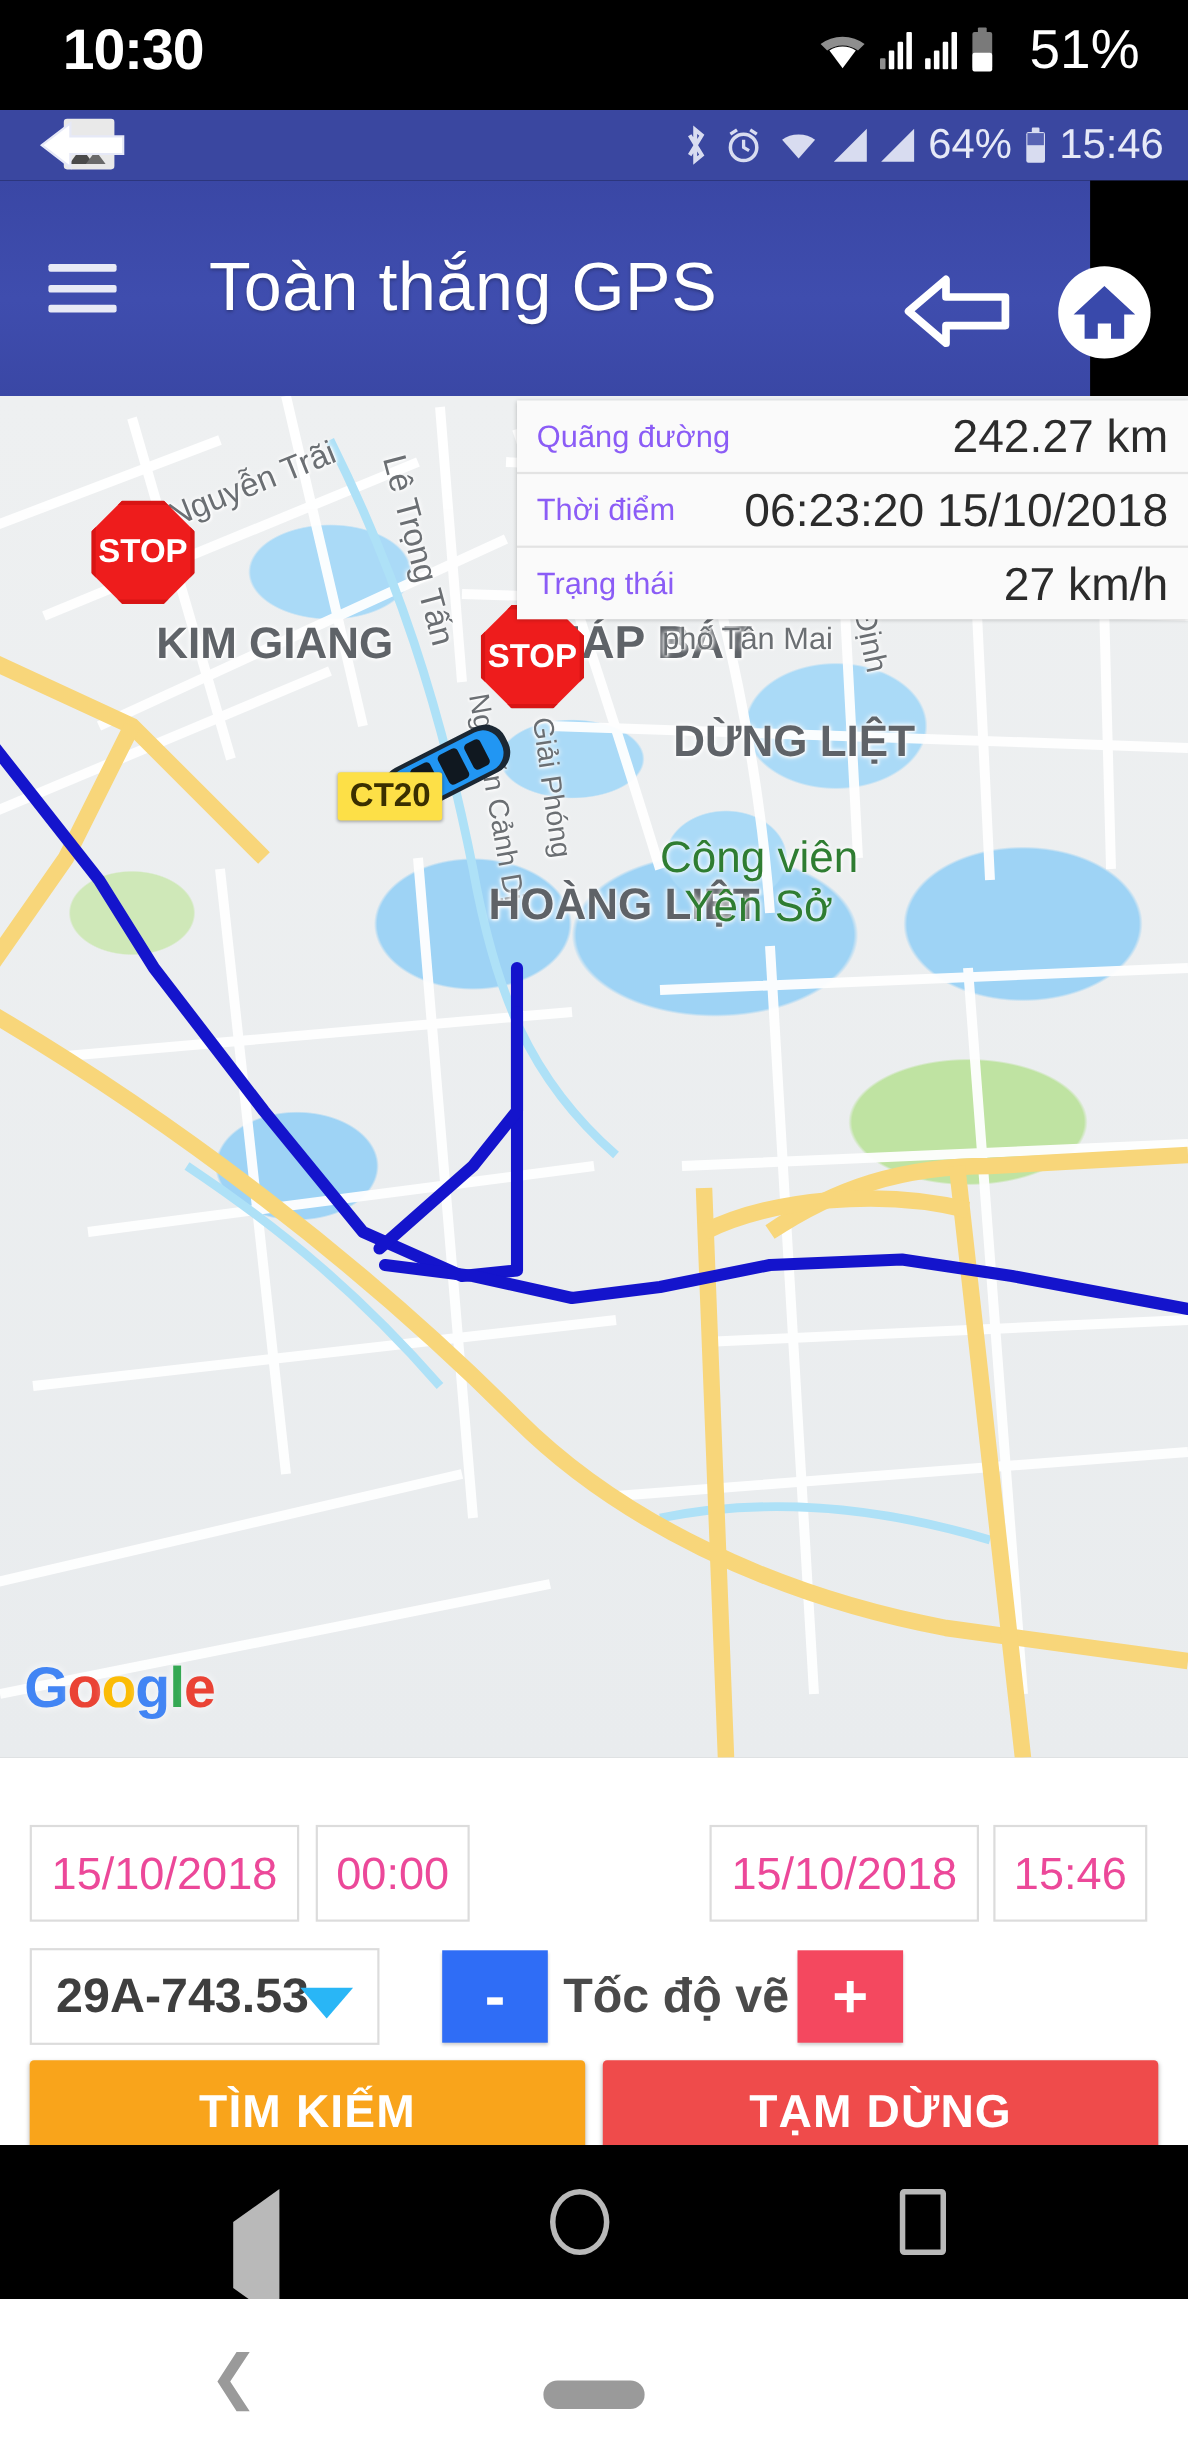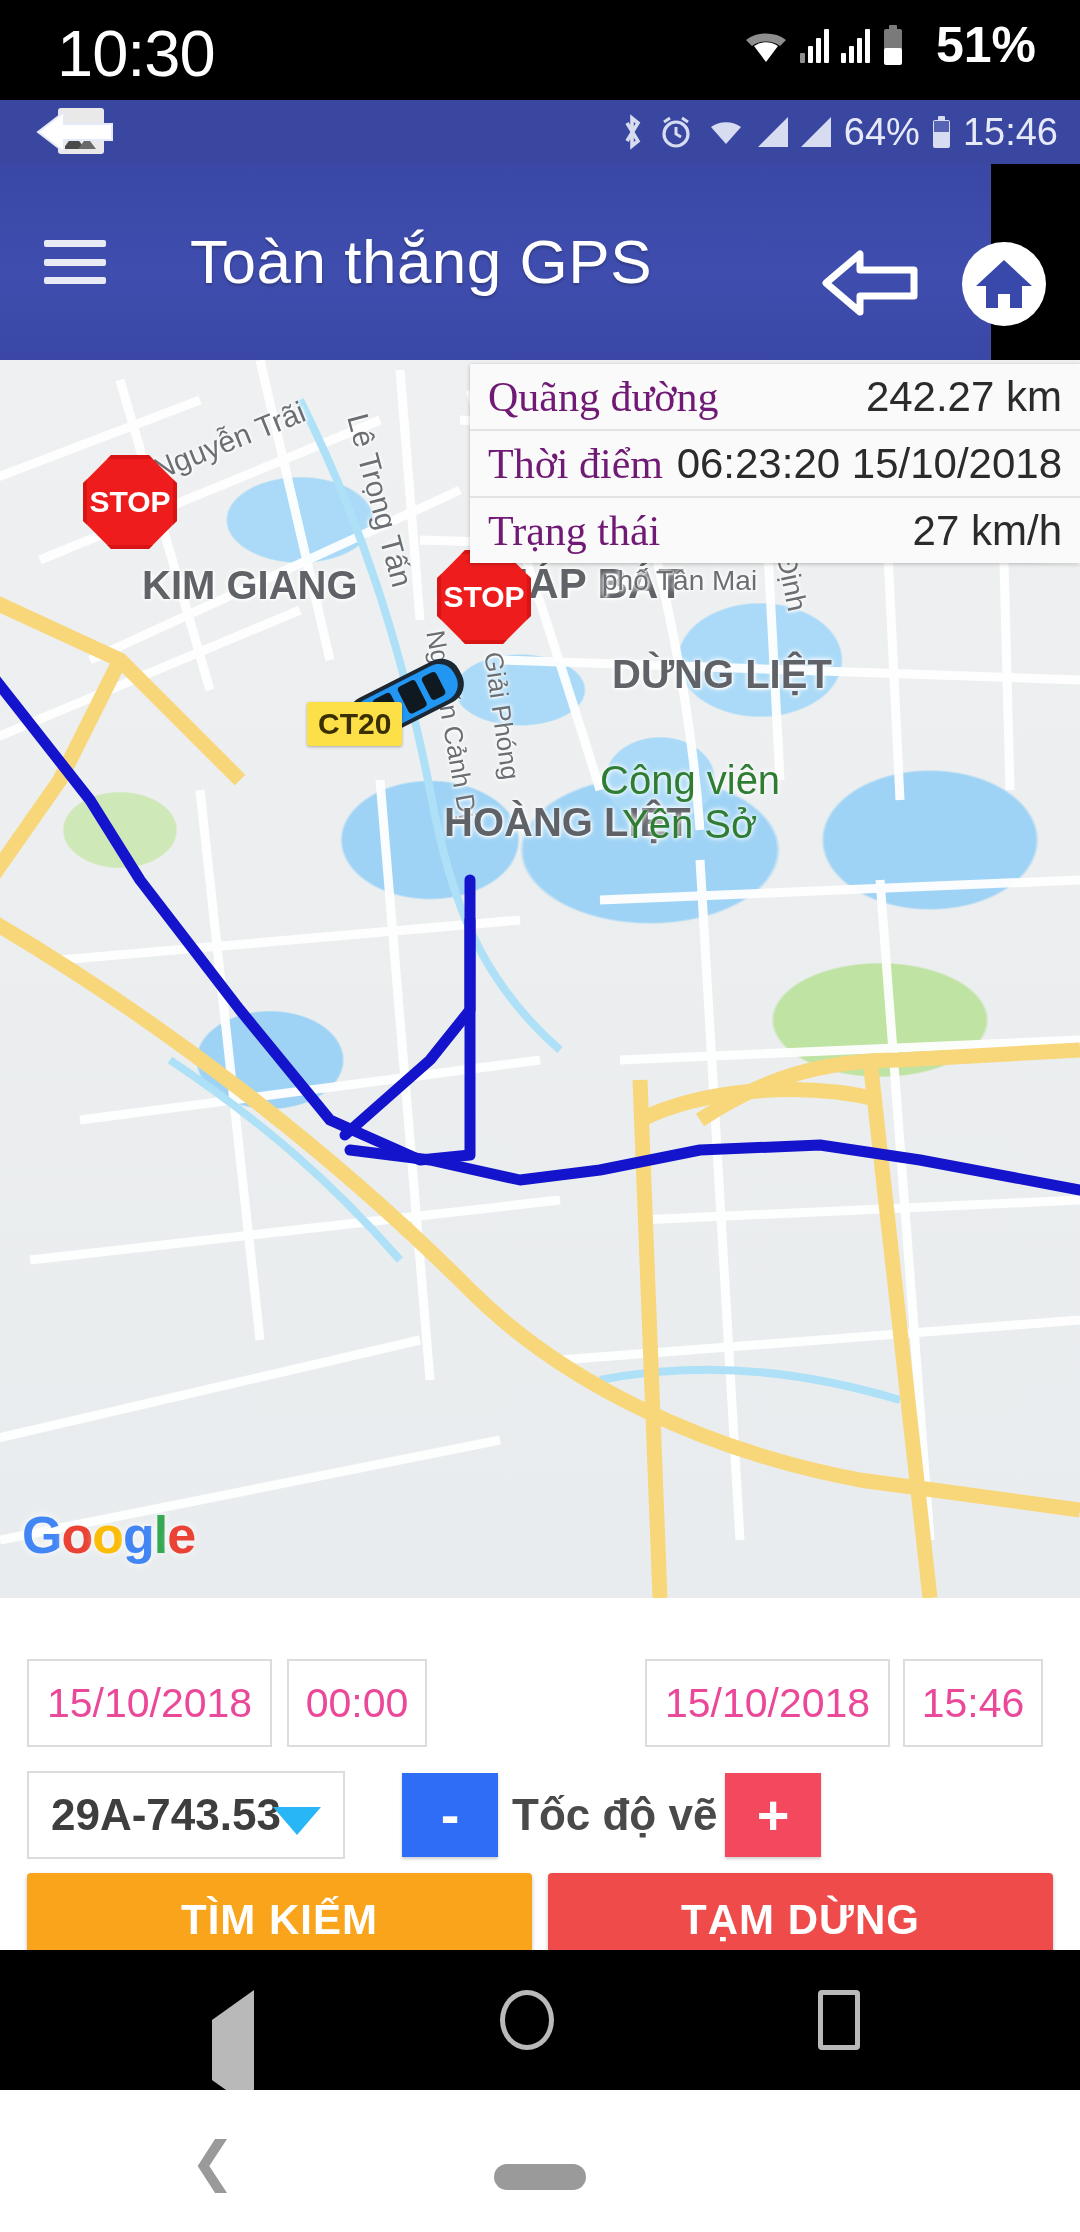--- a/index.html
+++ b/index.html
@@ -1,34 +1,34 @@
 <!DOCTYPE html>
 <html><head>
 <meta charset="utf-8">
 <style>
   html,body{margin:0;padding:0;background:#000;}
   body{width:1080px;height:2232px;font-family:"Liberation Sans",sans-serif;overflow:hidden;}
   #phone{position:relative;width:1080px;height:2232px;background:#000;}
 
   
   .dev-status{position:absolute;left:0;top:0;width:1080px;height:100px;background:#000;color:#fff;}
-  .dev-clock{position:absolute;left:57px;top:16px;font-size:65px;font-weight:400;letter-spacing:-1px;}
+  .dev-clock{position:absolute;left:57px;top:16px;font-size:52px;font-weight:700;letter-spacing:-1px;}
   .dev-icons{position:absolute;right:44px;top:18px;display:flex;align-items:center;gap:12px;height:54px;}
   .wifi-g{width:44px;height:38px;position:relative;}
   .wifi-g svg{display:block}
   .sig{display:flex;align-items:flex-end;gap:3px;height:36px;}
   .sig i{display:block;width:5px;background:#fff;border-radius:1px;}
   .sig i:nth-child(1){height:10px}.sig i:nth-child(2){height:17px}
   .sig i:nth-child(3){height:25px}.sig i:nth-child(4){height:34px}
   .sig.dim i:nth-child(1){height:10px;background:#8e8e8e}
   .batt{width:22px;height:40px;border:0;position:relative;}
   .batt .shell{position:absolute;left:2px;top:4px;width:18px;height:34px;background:#7a7a7a;border-radius:2px;}
   .batt .cap{position:absolute;left:7px;top:0;width:8px;height:5px;background:#7a7a7a;border-radius:1px;}
   .batt .fill{position:absolute;left:2px;bottom:0;width:18px;height:17px;background:#fff;border-radius:2px;}
-  .dev-pct{font-size:50px;font-weight:700;margin-left:20px;}
+  .dev-pct{font-size:50px;font-weight:400;margin-left:20px;}
 
   
   .app-status{position:absolute;left:0;top:100px;width:1080px;height:64px;background:#3a47a0;color:#dfe3f5;}
   .shot-icon{position:absolute;left:58px;top:8px;width:46px;height:46px;background:#e9e9e9;border-radius:3px;overflow:hidden;}
   .shot-icon .mtn{position:absolute;left:5px;bottom:5px;width:0;height:0;border-left:11px solid transparent;border-right:11px solid transparent;border-bottom:15px solid #4a4a4a;}
   .shot-icon .mtn2{position:absolute;left:20px;bottom:5px;width:0;height:0;border-left:9px solid transparent;border-right:9px solid transparent;border-bottom:12px solid #6a6a6a;}
   .cursor-arrow{position:absolute;left:30px;top:6px;width:86px;height:52px;}
   .st-right{position:absolute;right:22px;top:0;height:64px;display:flex;align-items:center;gap:13px;color:#e6e9f7;font-size:38px;font-weight:500;}
   .tri{width:0;height:0;border-left:30px solid transparent;border-bottom:30px solid #d8dcf0;}
   .st-batt{width:17px;height:32px;position:relative;}
@@ -74,21 +74,21 @@
   .car{position:absolute;width:130px;height:66px;transform:rotate(-27deg);}
   .ct-badge{position:absolute;background:#fde047;color:#3a2f00;font-size:30px;font-weight:700;
      padding:5px 11px;border-radius:3px;box-shadow:0 1px 3px rgba(0,0,0,.3);}
 
   
   .infocard{position:absolute;left:470px;top:364px;width:610px;background:#fafafa;
      box-shadow:0 1px 4px rgba(0,0,0,.25);}
   .inforow{display:flex;justify-content:space-between;align-items:center;height:65px;
      padding:0 18px;border-bottom:2px solid #e3e3e3;}
   .inforow:last-child{border-bottom:none;text-align:center;}
-  .infolbl{font-size:42px;color:#701a75;font-family:Liberation Serif, serif;}
+  .infolbl{font-size:28px;color:#8b5cf6;}
   .infoval{font-size:42px;color:#2b2b2b;}
 
   .gmlogo{position:absolute;left:22px;top:1145px;font-size:52px;font-weight:700;letter-spacing:-1px;
      text-shadow:0 0 8px rgba(255,255,255,.95);}
   .gmlogo span:nth-child(1){color:#4285F4}.gmlogo span:nth-child(2){color:#EA4335}
   .gmlogo span:nth-child(3){color:#FBBC05}.gmlogo span:nth-child(4){color:#4285F4}
   .gmlogo span:nth-child(5){color:#34A853}.gmlogo span:nth-child(6){color:#EA4335}
 
   
   .controls{position:absolute;left:0;top:1598px;width:1080px;height:352px;background:#fff;}

